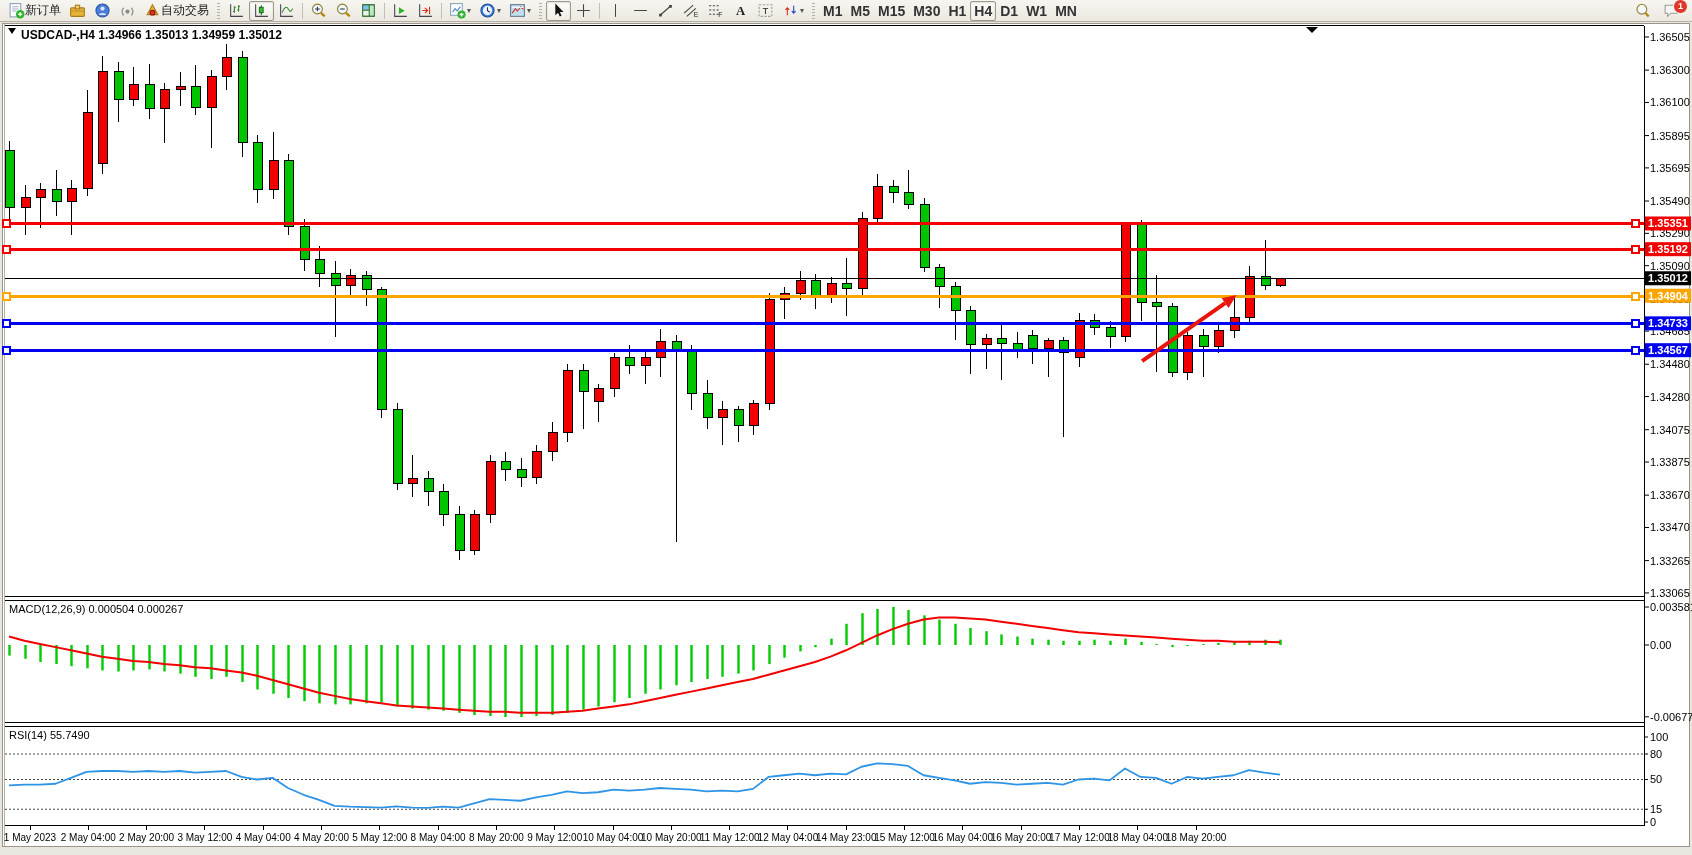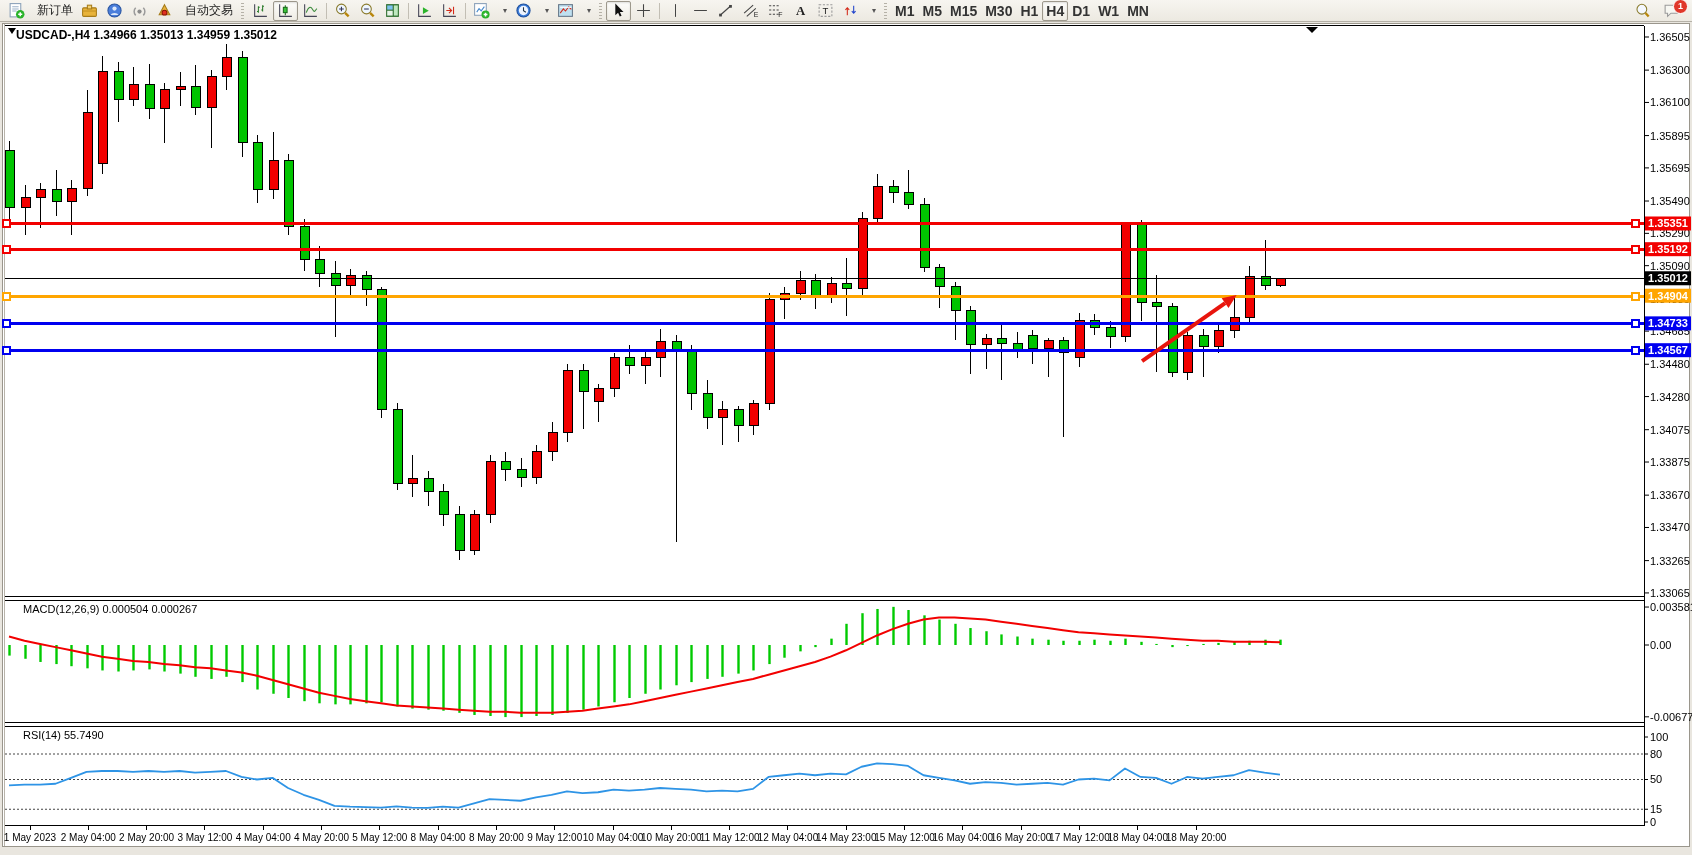--- a/index.html
+++ b/index.html
@@ -3,42 +3,42 @@
 <meta charset="utf-8">
 <style>
   html,body{margin:0;padding:0;background:#d6d3cc;}
   .stage{position:relative;width:1692px;height:855px;overflow:hidden;
          font-family:"Liberation Sans",sans-serif;background:#e9e6df;}
   
   .toolbar{position:absolute;top:0;left:0;width:1692px;height:22px;
            background:linear-gradient(#f7f5f0,#ece9e1);
            border-bottom:1px solid #b5b1a7;display:flex;align-items:center;
            padding:0 4px;box-sizing:border-box;z-index:5;}
-  .tb-btn{position:relative;display:flex;align-items:center;gap:12px;height:20px;
+  .tb-btn{position:relative;display:flex;align-items:center;gap:0;height:20px;
           padding:1px 3px;border:1px solid transparent;border-radius:2px;
           background:transparent;font:12px "Liberation Sans",sans-serif;color:#222;cursor:default;}
   .tb-btn.active{border:1px solid #9d988c;background:linear-gradient(#fdfdfb,#efece4);
                  box-shadow:inset 0 1px 2px rgba(0,0,0,.12);}
   .tb-btn .dd{font-size:8px;color:#555;margin-left:1px;}
   .tb-sep{width:1px;height:16px;background:#c2beb4;margin:0 3px;}
   .tb-grip{width:3px;height:16px;margin:0 4px;
            background:repeating-linear-gradient(180deg,#b5b1a7 0 1px,transparent 1px 3px);}
   .tb-tf{min-width:24px;justify-content:center;font-weight:bold;font-size:14px;color:#333;}
   .tb-right{margin-left:auto;display:flex;align-items:center;gap:4px;padding-right:4px;}
   .badge{position:absolute;top:-3px;right:-5px;width:13px;height:13px;border-radius:50%;
          background:#e0372a;color:#fff;font:bold 9px/13px "Liberation Sans",sans-serif;
          text-align:center;border:1px solid #fff;}
   .icn{display:block;}
   
   svg#chart-svg{position:absolute;top:0;left:0;z-index:1;}
   .title-overlay{position:absolute;top:28px;left:8px;z-index:3;display:flex;align-items:flex-start;
-                 font:bold 12px "Liberation Sans",sans-serif;color:#000;}
+                 gap:5px;font:bold 12px "Liberation Sans",sans-serif;color:#000;}
   .tri{width:0;height:0;border-left:4px solid transparent;border-right:4px solid transparent;
        border-top:6px solid #000;display:inline-block;}
-  .panel-label{position:absolute;left:23px;z-index:3;font:11px "Liberation Sans",sans-serif;color:#000;}
+  .panel-label{position:absolute;left:9px;z-index:3;font:11px "Liberation Sans",sans-serif;color:#000;}
   .macd-label{top:603px;}
   .rsi-label{top:729px;text-align:center;}
 </style>
 </head>
 <body>
 
 <div class="stage">
   <div class="toolbar" id="toolbar">
       <button class="tb-btn">
         <svg class="icn" width="17" height="17" viewBox="0 0 16 16">

